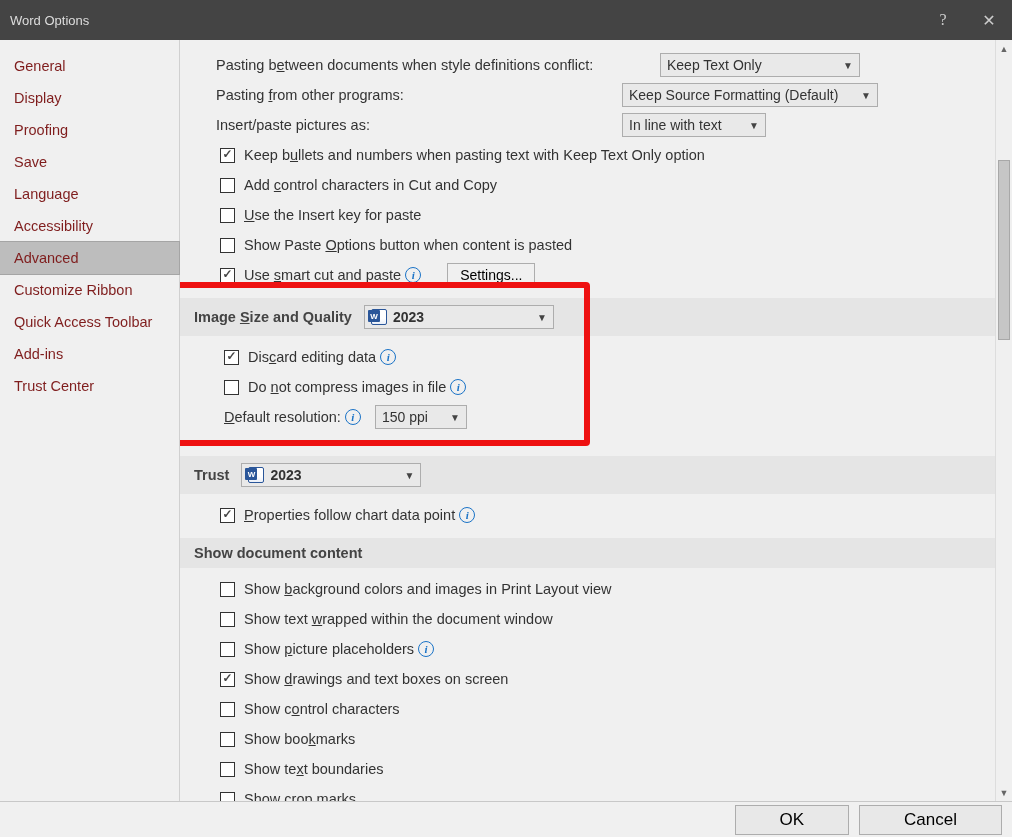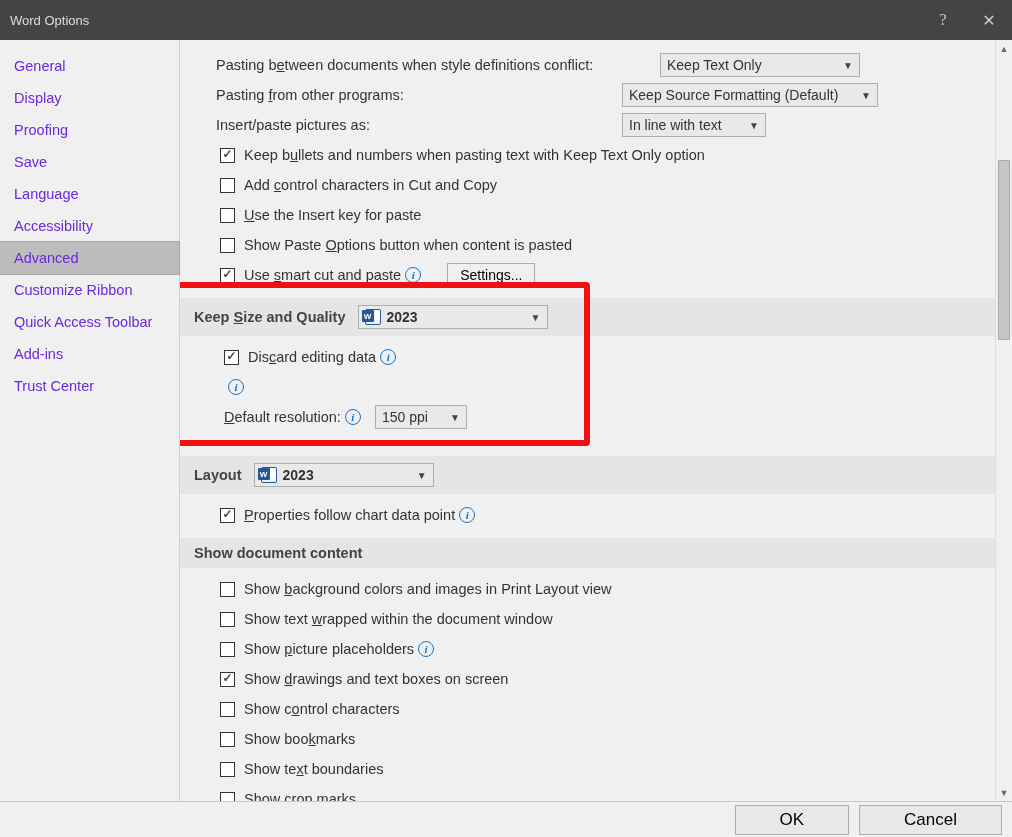--- a/index.html
+++ b/index.html
@@ -3,21 +3,21 @@
 <meta charset="utf-8">
 <style>
   * { box-sizing: border-box; font-family: "Segoe UI", Arial, sans-serif; }
   body { margin: 0; background: #555; width: 1012px; height: 837px; overflow: hidden; position: relative; }
   .titlebar { height: 40px; background: #444; color: #ddd; display: flex; align-items: center; padding: 0 0 0 10px; font-size: 13px; }
   .titlebar .spacer { flex: 1; }
   .titlebar .tbtn { width: 46px; height: 40px; display: flex; align-items: center; justify-content: center; color: #ccc; font-size: 16px; cursor: default; }
   .dialog { position: absolute; top: 40px; left: 0; right: 0; bottom: 0; background: #f0f0f0; display: flex; flex-direction: column; }
   .body { flex: 1; display: flex; overflow: hidden; }
   .sidebar { width: 180px; border-right: 1px solid #d0d0d0; background: #f0f0f0; padding-top: 10px; }
-  .sidebar .navitem { padding: 8px 14px; font-size: 14.5px; color: #6d28d9; cursor: default; }
+  .sidebar .navitem { padding: 8px 14px; font-size: 14.5px; color: #7f1d1d; cursor: default; }
   .sidebar .navitem.active { background: #bdbdbd; border: 1px solid #a5a5a5; margin: -1px; }
   .content { flex: 1; position: relative; overflow: hidden; background: #f0f0f0; padding: 8px 12px 8px 28px; }
   .row { display: flex; align-items: center; margin: 4px 8px; min-height: 26px; font-size: 14.5px; color: #333; }
   .row .label { margin-right: 14px; }
   .row.indent { padding-left: 4px; }
   .dropdown { display: inline-flex; align-items: center; border: 1px solid #adadad; background: #e9e9e9; height: 24px; font-size: 14px; padding: 0 6px; color: #333; cursor: default; }
   .dropdown .caret { margin-left: auto; font-size: 10px; color: #444; padding-left: 8px; }
   .dd-wide { width: 200px; justify-content: space-between; }
   .dd-doc { width: 190px; }
   .dd-doc2 { width: 180px; }
@@ -127,52 +127,56 @@
         <label class="chk">
             <span class="box checked"></span>
             <span><span>Use </span><span class="u">s</span><span>mart cut and paste</span></span>
           </label>
         <span class="info">i</span>
         <span style="width:26px"></span>
         <button class="btn">Settings...</button>
       </div>
 
       <div class="sectionhdr" style="padding-left:14px">
-        <span><span>Keep </span><span class="u">S</span><span>ize and Quality</span></span>
+        <span><span>Image </span><span class="u">S</span><span>ize and Quality</span></span>
         <span class="dropdown dd-doc">
           <span class="docicon"></span>
           <span>2023</span>
             <span class="caret">▼</span>
         </span>
       </div>
 
       <div class="group">
         <div class="row indent">
             <label class="chk">
               <span class="box checked"></span>
               <span><span>Dis</span><span class="u">c</span><span>ard editing data</span></span>
             </label>
             <span class="info">i</span>
           </div>
         <div class="row indent">
+            <label class="chk">
+              <span class="box"></span>
+              <span><span>Do </span><span class="u">n</span><span>ot compress images in file</span></span>
+            </label>
             <span class="info">i</span>
           </div>
         <div class="row indent">
           <span><span class="u">D</span><span>efault resolution:</span></span>
           <span class="info">i</span>
           <span style="width:14px"></span>
           <span class="dropdown dd-res">
             <span>150 ppi</span>
               <span class="caret">▼</span>
           </span>
         </div>
       </div>
 
       <div class="sectionhdr" style="padding-left:14px;margin-top:26px">
-        <span>Layout</span>
+        <span>Trust</span>
         <span class="dropdown dd-doc2">
           <span class="docicon"></span>
           <span>2023</span>
             <span class="caret">▼</span>
         </span>
       </div>
       <div class="row indent">
           <label class="chk">
             <span class="box checked"></span>
             <span><span class="u">P</span><span>roperties follow chart data point</span></span>

